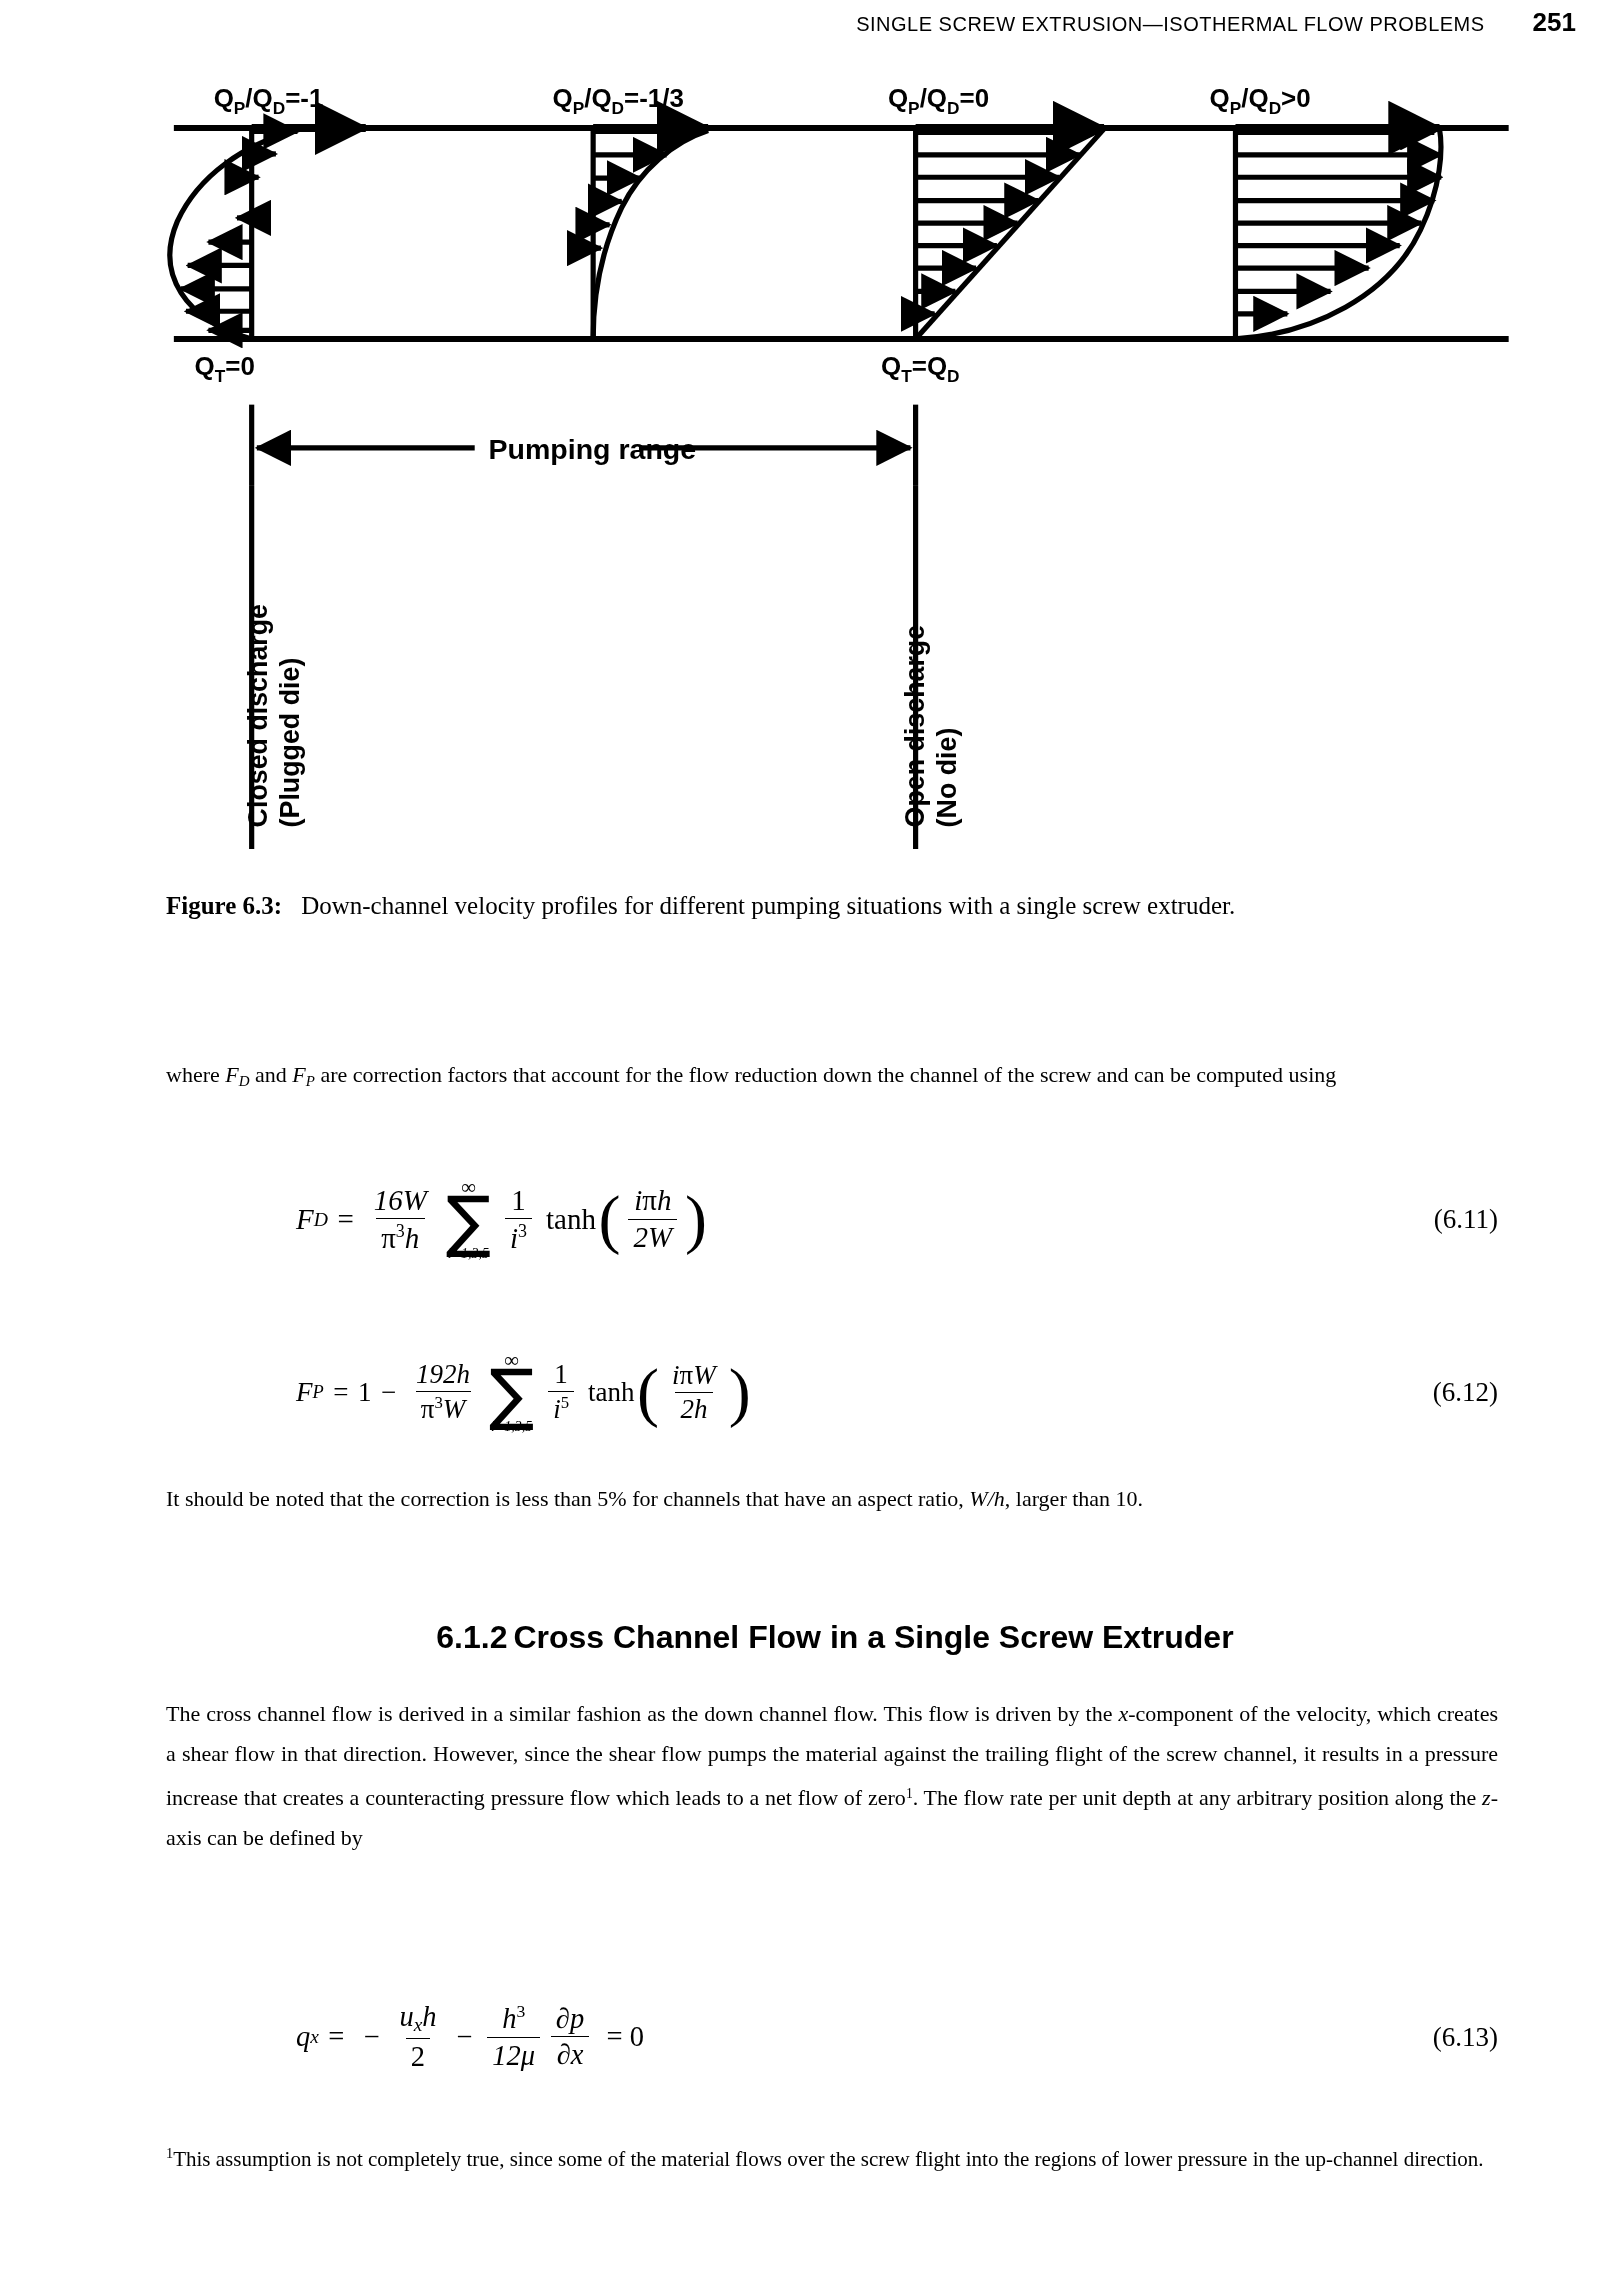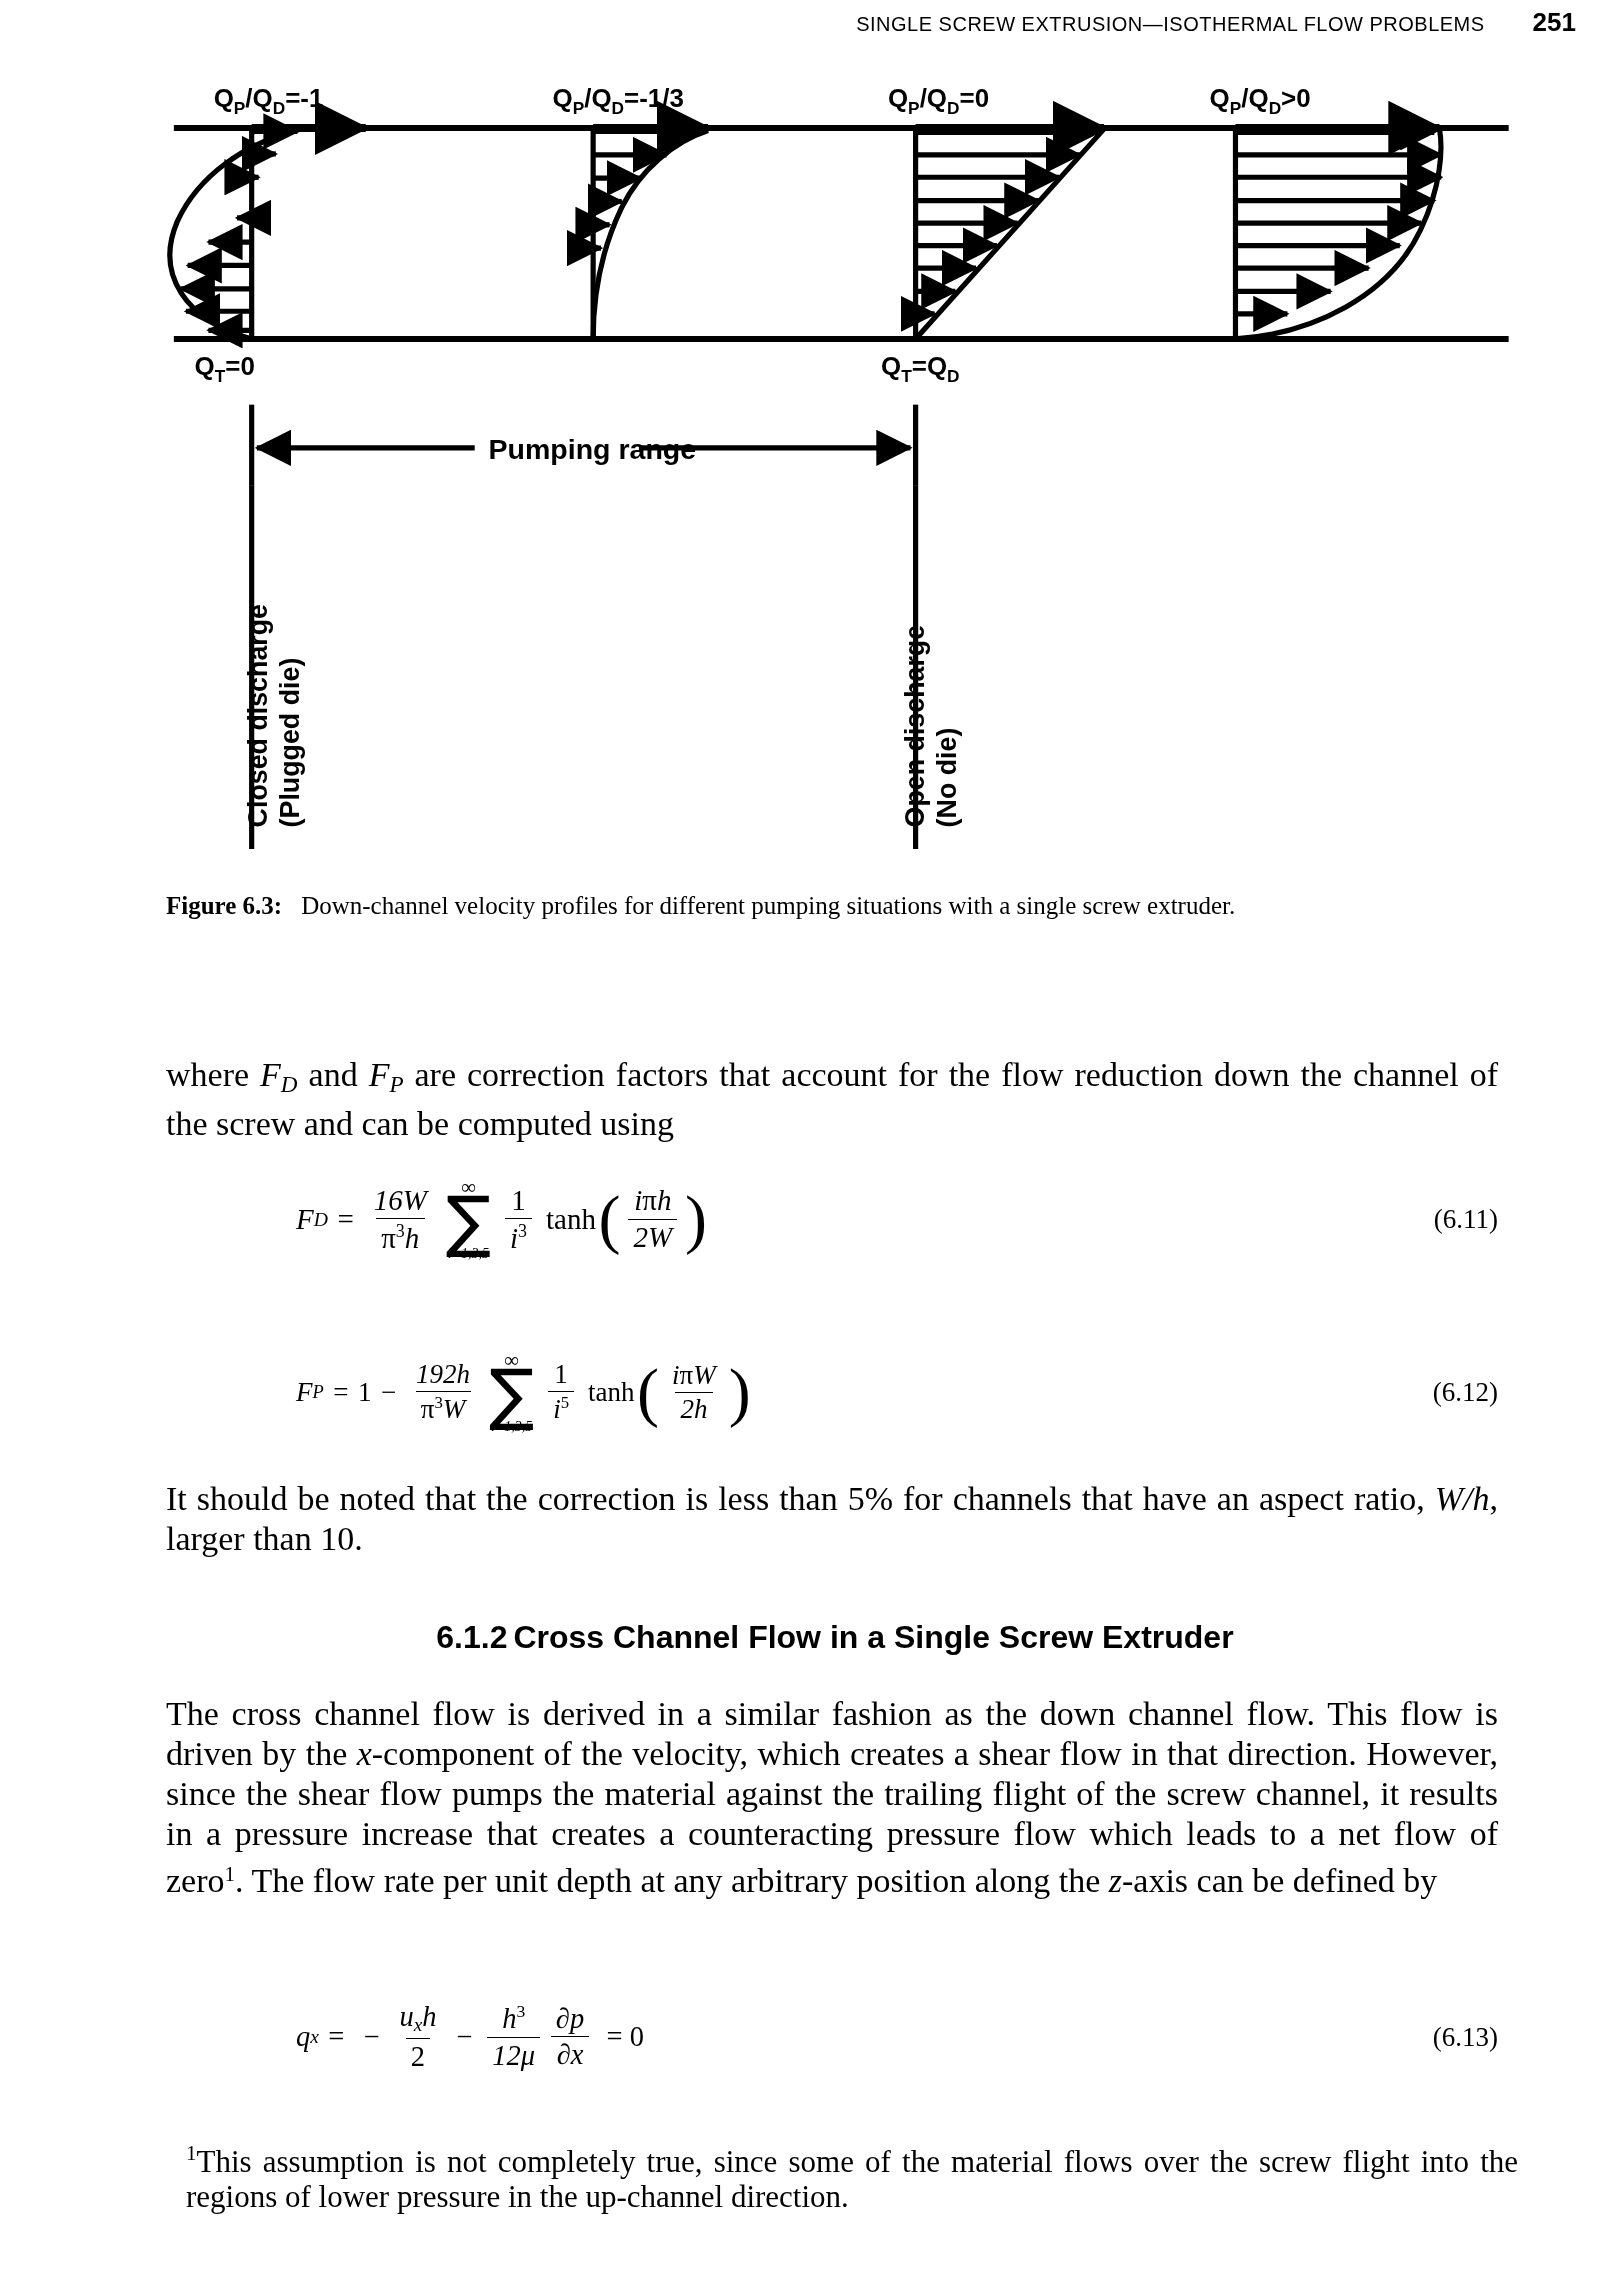--- a/index.html
+++ b/index.html
@@ -37,21 +37,21 @@
   .caption {
     position:absolute; left:166px; top:887px; width:1332px;
     font-size:25px; line-height:37px; text-align:justify;
   }
   .caption b { font-weight:bold; }
   .caption .cap-gap { display:inline-block; width:19px; }
 
   
   .para {
     position:absolute; left:166px; width:1332px;
-    font-size:34px; line-height:40px; text-align:justify;
+    font-size:22px; line-height:40px; text-align:justify;
   }
 
   i.math { font-family:"Liberation Serif", serif; font-style:italic; }
   .sub { font-size:0.68em; vertical-align:-0.28em; font-style:italic; }
   .sup { font-size:0.62em; vertical-align:0.5em; font-style:normal; }
 
   
   .sec-head {
     position:absolute; left:166px; width:1332px;
     font-family:"Liberation Sans", sans-serif;
@@ -93,21 +93,21 @@
     display:inline-flex; align-items:center;
     font-size:66px; font-style:normal; font-family:"Liberation Serif", serif;
     line-height:0.7; margin:0 2.6px;
   }
 
   .exp { font-size:0.62em; vertical-align:0.62em; font-style:normal; }
 
   
   .footnote {
     position:absolute; left:166px; width:1332px;
-    font-size:31px; line-height:35px; text-align:justify;margin-left:20px;
+    font-size:21px; line-height:35px; text-align:justify;
   }
   .footnote .fn-mark { font-size:0.68em; vertical-align:0.55em; }
 </style>
 </head>
 <body>
 
 <div class="page">
 
   <div class="runhead">
     <span class="runhead-title">SINGLE SCREW EXTRUSION—ISOTHERMAL FLOW PROBLEMS</span>

